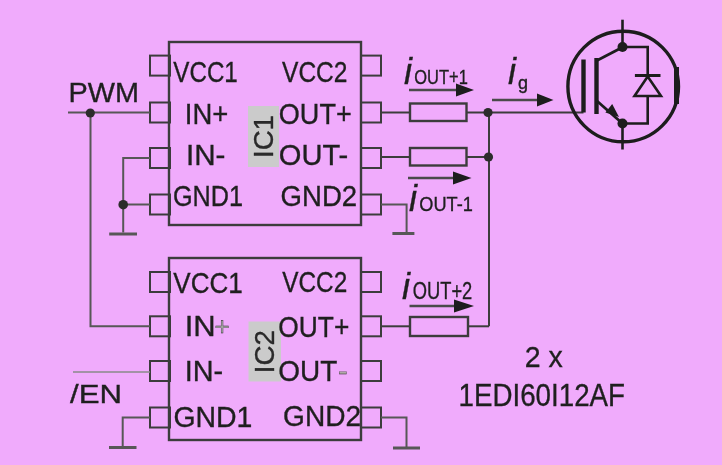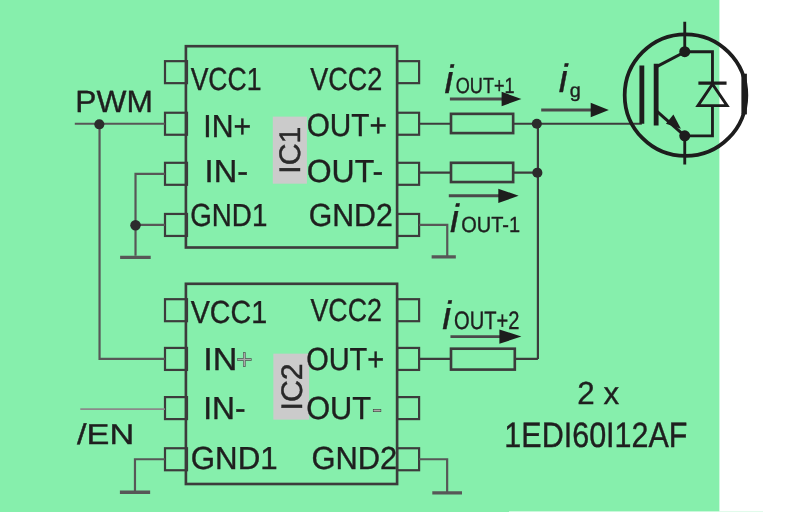--- a/index.html
+++ b/index.html
@@ -1,16 +1,16 @@
 <!DOCTYPE html>
 <html><head>
 <meta charset="utf-8">
 <style>
   html,body{margin:0;padding:0;background:#fff;}
-  #canvas{position:relative;width:654px;height:465px;background:#86efac;
+  #canvas{position:relative;width:722px;height:465px;background:#f0abfc;
     font-family:"Liberation Sans",sans-serif;}
   svg{position:absolute;left:0;top:0;filter:blur(0.45px);}
 </style>
 </head>
 <body>
 <div id="canvas">
 <svg width="722" height="465" viewBox="0 0 722 465">
   <g stroke="#3c3c3c" stroke-width="2" fill="none">
 
     <rect x="169" y="42" width="192" height="183" stroke-width="2.4"></rect>

